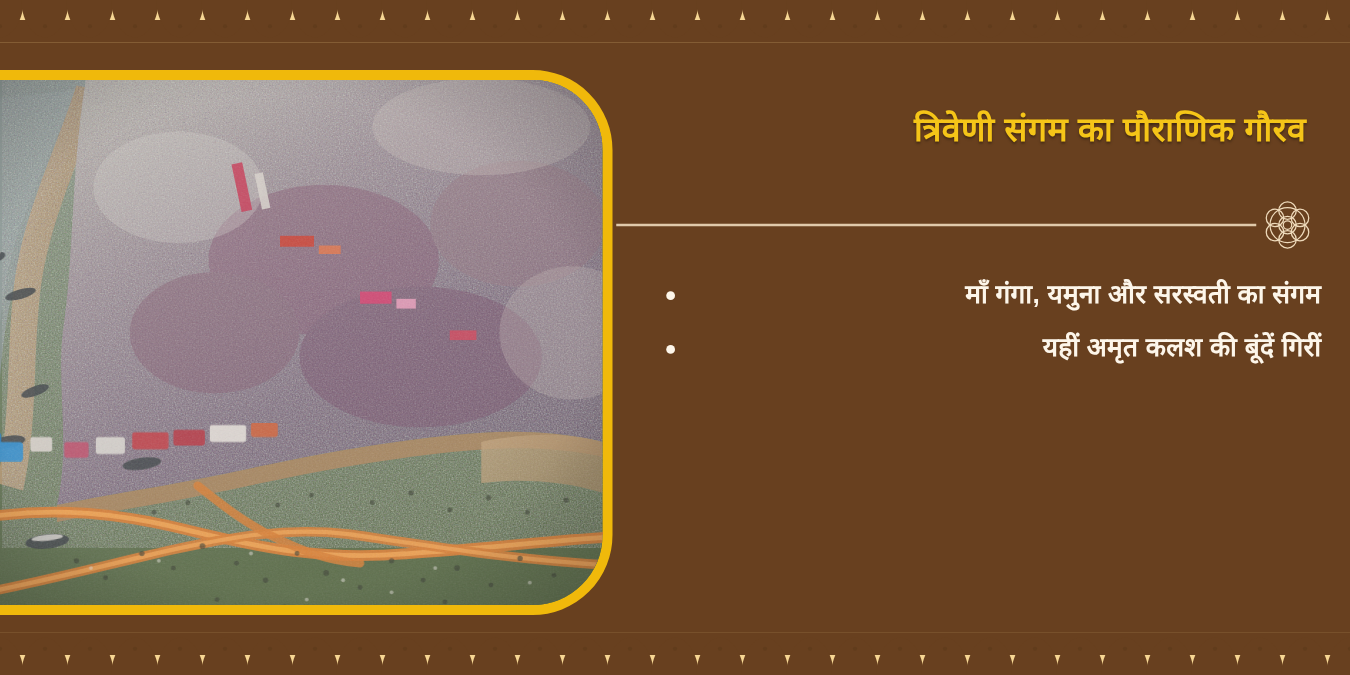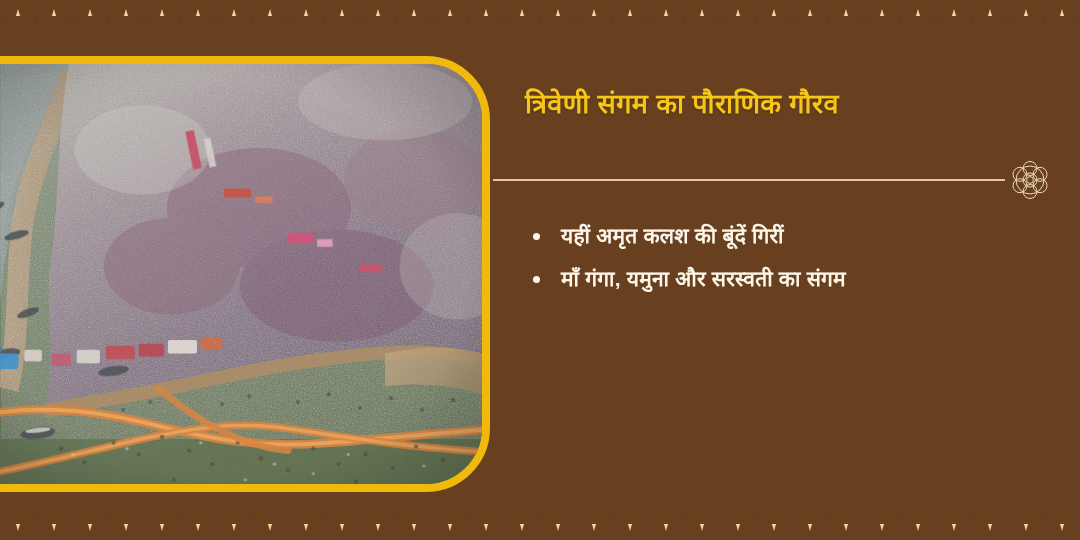--- a/index.html
+++ b/index.html
@@ -49,20 +49,21 @@
     overflow:hidden;
   }
   #photo svg { display:block; width:100%; height:100%; }
 
   
   #content {
     position:absolute;
     left:505px; top:0;
     width:575px; height:540px;
     z-index:5;
+    text-align:right;
   }
 
   #page-title {
     position:absolute;
     left:20px; top:88px;
     width:520px;
     font-size:27px;
     font-weight:bold;
     color:#f5c518;
     letter-spacing:.4px;
@@ -447,25 +448,25 @@
             <circle cx="23" cy="23" r="7"></circle>
             <circle cx="23" cy="23" r="3.4"></circle>
           </g>
         </svg>
       </div>
     </div>
 
     <ul id="bullet-list">
       <li>
         <span class="dot"></span>
-        <span>यहीं अमृत कलश की बूंदें गिरीं</span>
+        <span>माँ गंगा, यमुना और सरस्वती का संगम</span>
       </li>
       <li>
         <span class="dot"></span>
-        <span>माँ गंगा, यमुना और सरस्वती का संगम</span>
+        <span>यहीं अमृत कलश की बूंदें गिरीं</span>
       </li>
     </ul>
   </div>
 
   <div class="band band-bottom">
     <svg viewBox="0 0 1080 34" preserveAspectRatio="none" aria-hidden="true">
       <rect x="0" y="0" width="1080" height="34" fill="#f7d794"></rect>
       <rect x="0" y="0" width="1080" height="18" fill="#68401f"></rect>
       <g fill="#68401f" id="bottom-scallops">
           <path d="M -19,34

